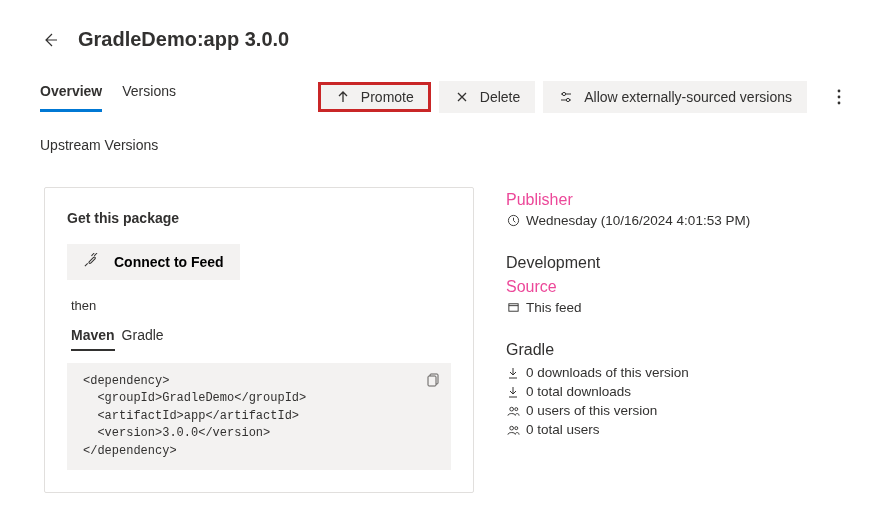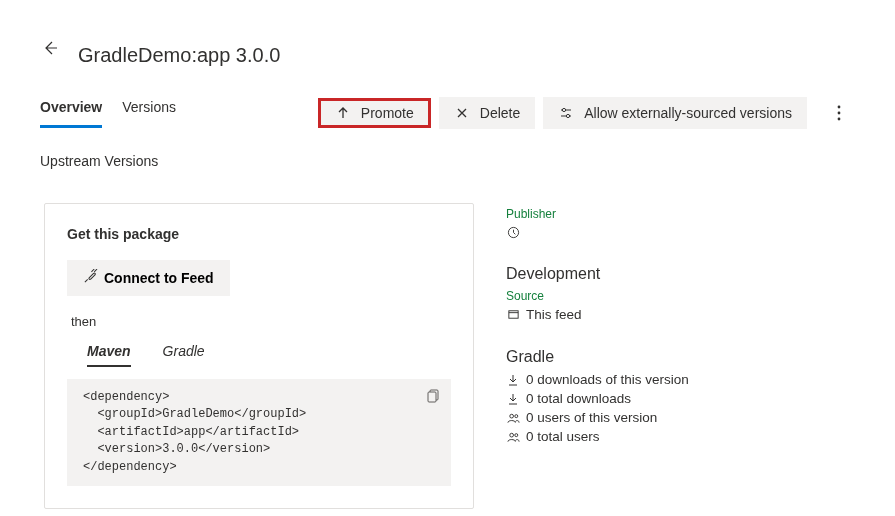--- a/index.html
+++ b/index.html
@@ -1,50 +1,50 @@
 <!DOCTYPE html>
 <html><head>
 <meta charset="utf-8">
 <style>
   * { box-sizing: border-box; margin: 0; padding: 0; font-family: "Segoe UI", -apple-system, sans-serif; }
   body { background: #fff; color: #323130; width: 895px; height: 516px; overflow: hidden; }
 
   .header { display: flex; align-items: center; padding: 28px 40px 24px 40px; }
   .back-arrow { width: 20px; height: 20px; margin-right: 18px; display:flex; align-items:center; justify-content:center; cursor:pointer; }
-  .page-title { font-size: 20px; font-weight: 400; color: #323130; margin-top: 16px; }
+  .page-title { font-size: 20px; font-weight: 700; color: #323130; }
 
   .tabs-row { display: flex; align-items: center; padding: 0 40px 0 40px; height: 44px; }
   .tabs { display: flex; gap: 20px; }
   .tab { font-size: 14px; color: #323130; padding: 0 0 10px 0; cursor:pointer; border-bottom: 3px solid transparent; }
   .tab.active { font-weight: 600; border-bottom: 3px solid #0078d4; }
   .spacer { flex: 1; }
   .actions { display: flex; gap: 8px; align-items: center; }
   .btn { display: inline-flex; align-items: center; gap: 10px; background: #f3f2f1; border: 1px solid #f3f2f1; padding: 7px 14px; font-size: 14px; color: #323130; cursor:pointer; }
   .btn .ic { width: 16px; height:16px; display:flex; align-items:center; justify-content:center; }
   .promote-highlight { border: 3px solid #c92627; padding-block: 4px; }
   .more { width: 32px; height:32px; display:flex; align-items:center; justify-content:center; cursor:pointer; margin-left:8px; }
 
   .subheader { padding: 18px 40px 0 40px; font-size: 14px; color: #323130; }
 
   .content { display: flex; padding: 34px 34px 0 44px; gap: 32px; align-items: flex-start; }
 
   .card { flex: 0 0 430px; border: 1px solid #e1dfdd; border-radius: 2px; padding: 22px; }
   .card h2 { font-size: 14px; font-weight: 600; margin-bottom: 18px; }
-  .connect-btn { display: inline-flex; align-items:center; gap:6px; background:#f3f2f1; border:none; padding: 9px 16px; font-size:14px; font-weight:600; cursor:pointer;text-align:center; }
+  .connect-btn { display: inline-flex; align-items:center; gap:16px; background:#f3f2f1; border:none; padding: 9px 16px; font-size:14px; font-weight:600; cursor:pointer;text-align:center; }
   .then { font-size: 13px; margin: 18px 4px 14px 4px; }
-  .pkg-tabs { display:flex; gap:32px; margin-left:20px;font-style:italic; }
+  .pkg-tabs { display:flex; gap:7px; margin-left:4px; }
   .pkg-tab { font-size: 14px; padding-bottom: 6px; cursor:pointer; border-bottom: 2px solid transparent; }
   .pkg-tab.active { font-weight:600; border-bottom: 2px solid #323130; }
   .codeblock { position:relative; background:#f3f2f1; margin-top:12px; padding: 10px 16px; font-family: Consolas, "Courier New", monospace; font-size: 12px; line-height: 1.45; white-space: pre; color:#323130; }
   .copy-btn { position:absolute; top:6px; right:6px; width:22px; height:22px; display:flex; align-items:center; justify-content:center; cursor:pointer; }
 
   .meta { flex: 1; padding-top: 4px; }
   .meta-section { margin-bottom: 26px; }
   .meta-title { font-size: 16px; font-weight:400; margin-bottom: 6px; }
-  .meta-sub { font-size: 12px; color:#15803d; margin-bottom: 4px; }
+  .meta-sub { font-size: 16px; color:#ec4899; margin-bottom: 4px; }
   .meta-row { display:flex; align-items:center; gap:6px; font-size:13.5px; margin-bottom: 4px; }
   .meta-row .ic { width:14px; height:14px; display:flex; align-items:center; justify-content:center; flex-shrink:0; }
 </style>
 </head>
 <body>
 
 <div class="header">
   <div class="back-arrow">
     <svg width="16" height="16" viewBox="0 0 16 16">
         <path d="M10 2 L4 8 L10 14 M4 8 H15" stroke="#323130" stroke-width="1.2" fill="none"></path>
@@ -130,20 +130,21 @@
   <div class="meta">
     <div class="meta-section">
       <div class="meta-sub">Publisher</div>
       <div class="meta-row">
         <span class="ic">
           <svg width="13" height="13" viewBox="0 0 14 14">
               <circle cx="7" cy="7" r="5.5" stroke="#323130" stroke-width="1" fill="none"></circle>
               <path d="M7 4 V7 L9 9" stroke="#323130" stroke-width="1" fill="none"></path>
             </svg>
         </span>
+        <span>Wednesday (10/16/2024 4:01:53 PM)</span>
       </div>
     </div>
 
     <div class="meta-section">
       <div class="meta-title">Development</div>
       <div class="meta-sub">Source</div>
       <div class="meta-row">
         <span class="ic">
           <svg width="13" height="13" viewBox="0 0 14 14">
               <rect x="2" y="3" width="10" height="8" stroke="#323130" stroke-width="1" fill="none"></rect>

